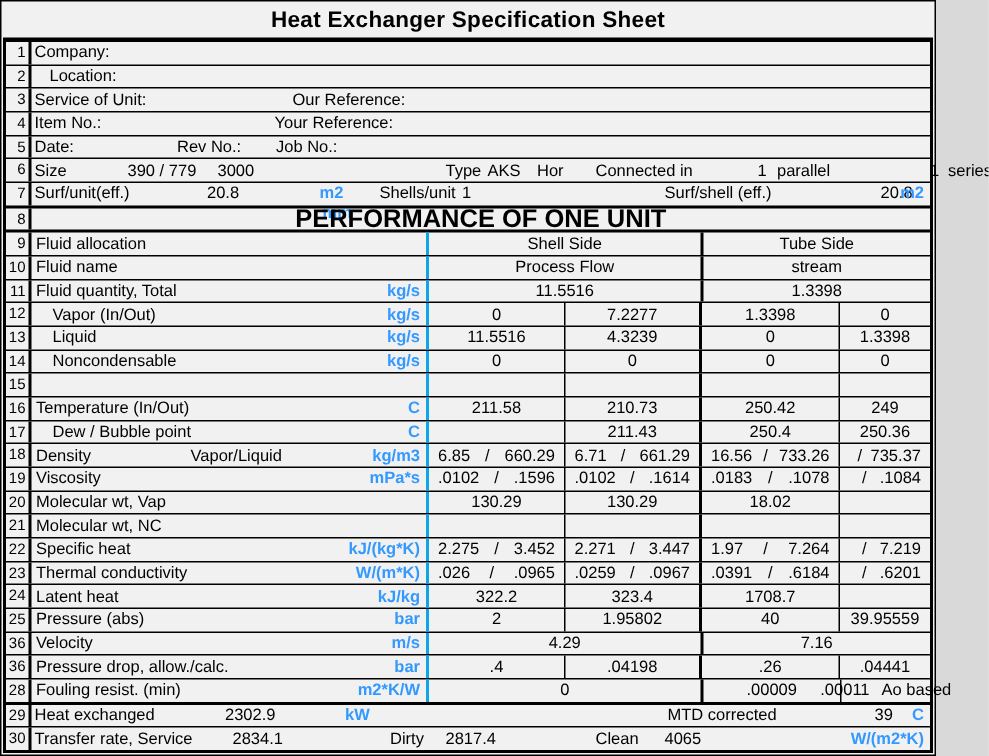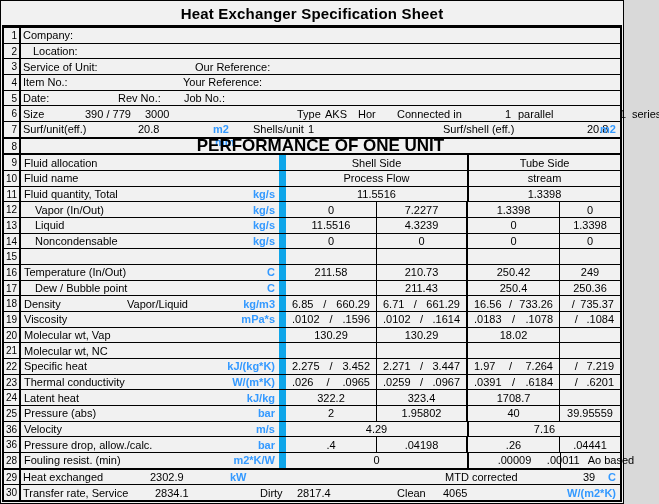--- a/index.html
+++ b/index.html
@@ -26,21 +26,21 @@
     display:flex; align-items:center; justify-content:flex-end;
     padding-right:2px; font-size:10px;
   }
   .content { flex:1; min-width:0; position:relative; display:flex; align-items:stretch; }
   .abs { position:absolute; top:50%; transform:translateY(-50%); white-space:nowrap; }
   .rightedge { right:4px; }
   .unit { color:#3399ff; font-weight:bold; }
   .perf { flex:1; display:flex; align-items:center; justify-content:center;
           font-weight:bold; font-size:17px; }
   .lbl {
-    width:265px; flex:none; border-right:7px solid #0ea5e9; box-sizing:border-box;
+    width:265px; flex:none; border-right:2px solid #0ea5e9; box-sizing:border-box;
     position:relative; display:flex; align-items:center; padding-left:3px;
   }
   .lbl.ind { padding-left:14px; }
   .lbl .u { position:absolute; right:4px; }
   .lbl .mid { position:absolute; left:106px; }
   .cell { box-sizing:border-box; display:flex; align-items:center;
           justify-content:center; flex:none; min-width:0; white-space:nowrap; }
   .w1 { width:91px; border-right:1px solid #000; }
   .w2 { width:91px; border-right:2px solid #000; }
   .w3 { width:92px; border-right:1px solid #000; }

